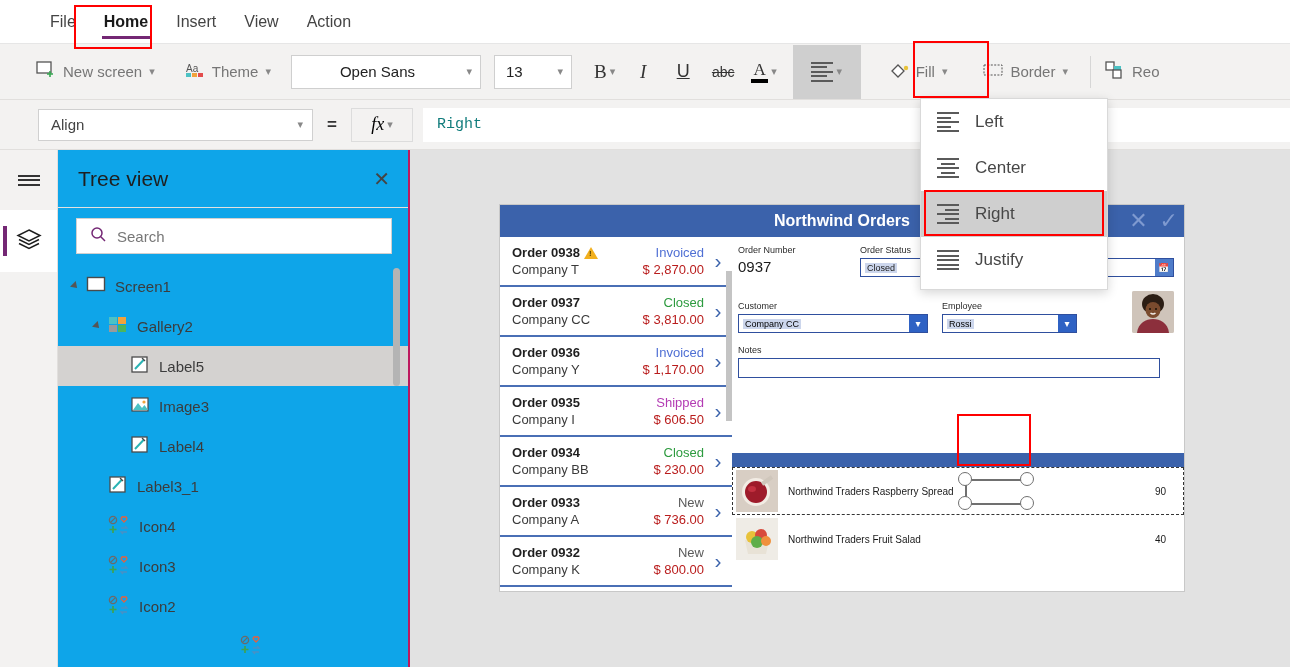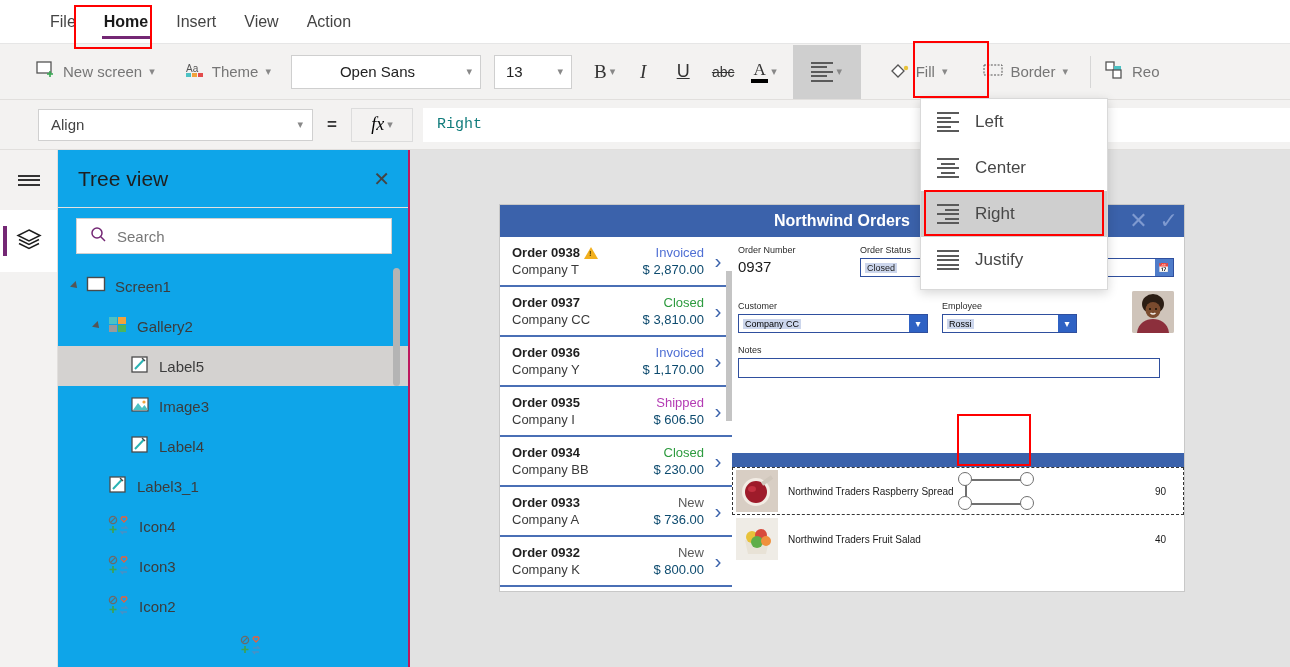--- a/index.html
+++ b/index.html
@@ -181,21 +181,21 @@
   .orow {
     height: 50px; border-bottom: 2px solid #4a6fb5;
     display: flex; align-items: center; padding: 0 4px 0 12px;
     position: relative;
   }
   .orow .left { flex: 1; }
   .orow .onum { font-size: 13px; font-weight: bold; color: #1f1f1f; display:flex; align-items:center; gap:4px;}
   .orow .ocomp { font-size: 13px; color: #3a3a3a; margin-top: 2px; }
   .orow .right { text-align: right; margin-right: 4px; }
   .orow .ostat { font-size: 13px; }
-  .orow .oamt { font-size: 13px; color: #0c4a6e; margin-top: 2px; }
+  .orow .oamt { font-size: 13px; color: #b91c1c; margin-top: 2px; }
   .orow .arrow { color: #3b62ab; font-size: 21px; width: 20px; text-align:center; }
   .warn {
     display:inline-block; width:0; height:0;
     border-left:7px solid transparent; border-right:7px solid transparent;
     border-bottom:12px solid #f2b01e; position:relative;
   }
   .warn::after{content:"!"; position:absolute; left:-2px; top:2px; font-size:8px; color:#5a4300; font-weight:bold;}
   .list-sb {
     position: absolute; right: 0; top: 34px; width: 6px; height: 150px;
     background: #c4c4c4;

